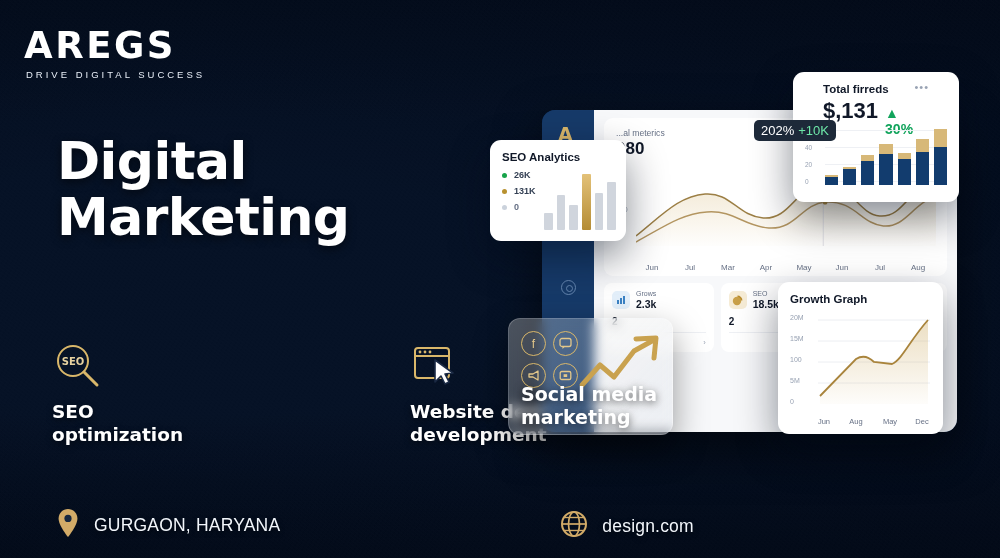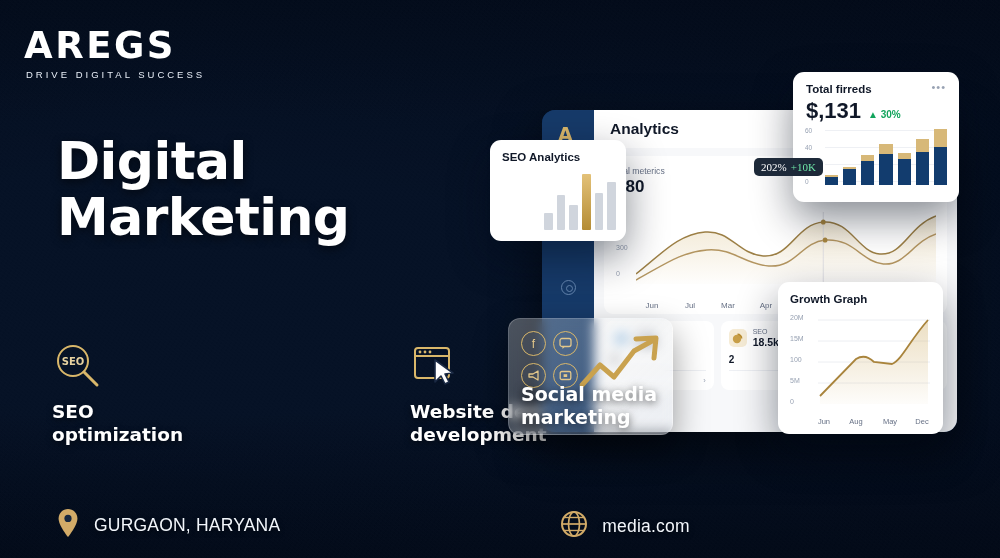--- a/index.html
+++ b/index.html
@@ -95,21 +95,21 @@
   .an-filter {
     position: absolute; right: 12px; top: 11px; height: 17px; padding: 0 7px;
     border: 1px solid #dfe3ea; border-radius: 5px; background: #fff;
     font-size: 7.5px; color: #344054; display: flex; align-items: center; gap: 5px;
   }
   .an-plot { position: absolute; left: 10px; right: 10px; bottom: 4px; height: 98px; }
   .an-yl { position: absolute; left: 2px; font-size: 7px; color: #98a2b3; }
   .an-xl { position: absolute; bottom: 0; font-size: 8px; color: #667085; transform: translateX(-50%); }
   .an-tip {
     position: absolute; left: 150px; top: 2px; background: #1d2939; border-radius: 5px;
-    padding: 3px 7px; font-size: 11px; color: #fff; white-space: nowrap; z-index: 4; font-family: Liberation Serif, serif;
+    padding: 3px 7px; font-size: 13px; color: #fff; white-space: nowrap; z-index: 4;
   }
   .an-tip .up { color: #6ee7a8; margin-left: 4px; }
 
   .tiles { display: flex; gap: 7px; margin: 7px 10px 0; }
   .tile { flex: 1; background: #fff; border-radius: 8px; padding: 7px 8px 5px; }
   .tile-top { display: flex; align-items: center; gap: 6px; }
   .tile-ic { width: 18px; height: 18px; border-radius: 5px; display:flex; align-items:center; justify-content:center; flex:none; }
   .tile-k { font-size: 7px; color: #667085; line-height: 1.1; }
   .tile-v { font-size: 10.5px; font-weight: 700; color: #101828; line-height: 1.2; }
   .tile-mid { font-size: 10px; font-weight: 700; color: #101828; padding: 6px 0 5px; border-bottom: 1px solid #eef0f4; }
@@ -122,25 +122,25 @@
 
   .seo-card { left: 20px; top: 80px; width: 136px; height: 101px; padding: 11px 12px; }
   .seo-legend { margin-top: 7px; }
   .seo-row { display: flex; align-items: center; gap: 7px; margin-bottom: 6px; }
   .seo-dot { width: 5px; height: 5px; border-radius: 50%; flex: none; }
   .seo-lab { font-size: 9px; color: #344054; font-weight: 600; }
   .seo-bars { position: absolute; right: 10px; bottom: 11px; width: 72px; height: 56px; display: flex; align-items: flex-end; gap: 4px; }
   .seo-bars i { flex: 1; background: #d0d5dd; border-radius: 1px; display: block; }
   .seo-bars i.hi { background: linear-gradient(180deg,#e3c178,#b48c35); }
 
-  .total-card { left: 323px; top: 12px; width: 166px; height: 130px; padding: 11px 13px; }
+  .total-card { left: 323px; top: 12px; width: 166px; height: 130px; padding: 11px 30px; }
   .tc-head { display: flex; align-items: flex-start; justify-content: space-between; }
   .tc-dots { color: #98a2b3; font-size: 11px; letter-spacing: 1px; line-height: .8; }
   .tc-val { font-size: 22px; font-weight: 700; color: #101828; display: flex; align-items: baseline; gap: 7px; margin-top: 3px; }
-  .tc-pct { font-size: 10px; font-weight: 700; color: #12a45c; }
+  .tc-pct { font-size: 14px; font-weight: 700; color: #12a45c; }
   .tc-plot { position: absolute; left: 12px; right: 10px; bottom: 9px; height: 66px; }
   .tc-yl { position: absolute; left: 0; font-size: 6.5px; color: #98a2b3; }
   .tc-bars { position: absolute; left: 20px; right: 2px; bottom: 8px; top: 2px; display: flex; align-items: flex-end; gap: 5px; }
   .tc-bar { flex: 1; display: flex; flex-direction: column; justify-content: flex-end; }
   .tc-grid { position: absolute; left: 20px; right: 2px; height: 1px; background: #eef0f4; }
 
   .growth-card { left: 308px; top: 222px; width: 165px; height: 152px; padding: 11px 12px; }
   .gg-plot { position: absolute; left: 10px; right: 9px; bottom: 8px; top: 32px; }
   .gg-yl { position: absolute; left: 2px; font-size: 7px; color: #98a2b3; }
   .gg-xl { position: absolute; bottom: 0; font-size: 7.5px; color: #667085; transform: translateX(-50%); }
@@ -232,35 +232,32 @@
     <div class="foot-item">
       <span>
         <svg width="28" height="28" viewBox="0 0 28 28">
           <circle cx="14" cy="14" r="12" fill="none" stroke="#d2ab68" stroke-width="2"></circle>
           <ellipse cx="14" cy="14" rx="5.5" ry="12" fill="none" stroke="#d2ab68" stroke-width="1.7"></ellipse>
           <line x1="2" y1="14" x2="26" y2="14" stroke="#d2ab68" stroke-width="1.7"></line>
           <line x1="4.5" y1="7.5" x2="23.5" y2="7.5" stroke="#d2ab68" stroke-width="1.4"></line>
           <line x1="4.5" y1="20.5" x2="23.5" y2="20.5" stroke="#d2ab68" stroke-width="1.4"></line>
         </svg>
       </span>
-      <span class="foot-text">media.com</span>
+      <span class="foot-text">design.com</span>
     </div>
   </div>
 
   <div class="mock">
 
     <div class="tablet">
       <div class="tb-side">
         <div class="logo-a">A</div>
         <div class="nav-dot"></div>
       </div>
       <div class="tb-main">
-        <div class="tb-head">
-          <div class="tb-head-title">Analytics</div>
-        </div>
 
         <div class="an-card">
           <div class="an-sub">...al meterics</div>
           <div class="an-val">080</div>
           <div class="an-filter">
             <span>All Contacts</span>
             <span>⌄</span>
           </div>
           <div class="an-tip">
             <span>202%</span><span class="up">+10K</span>
@@ -353,20 +350,34 @@
                 <span>See More</span>
                 <span class="chev"></span>
               </div>
           </div>
         </div>
       </div>
     </div>
 
     <div class="fcard seo-card">
       <div class="fc-title">SEO Analytics</div>
+      <div class="seo-legend">
+        <div class="seo-row">
+          <span class="seo-dot" style="background:#17a34a"></span>
+          <span class="seo-lab">26K</span>
+        </div>
+        <div class="seo-row">
+          <span class="seo-dot" style="background:#b8912f"></span>
+          <span class="seo-lab">131K</span>
+        </div>
+        <div class="seo-row">
+          <span class="seo-dot" style="background:#cbd2dc"></span>
+          <span class="seo-lab" style="color:#667085">0</span>
+        </div>
+      </div>
       <div class="seo-bars">
         <i style="height:30%"></i>
         <i style="height:62%"></i>
         <i style="height:44%"></i>
         <i class="hi" style="height:100%"></i>
         <i style="height:66%"></i>
         <i style="height:86%"></i>
       </div>
     </div>
 

